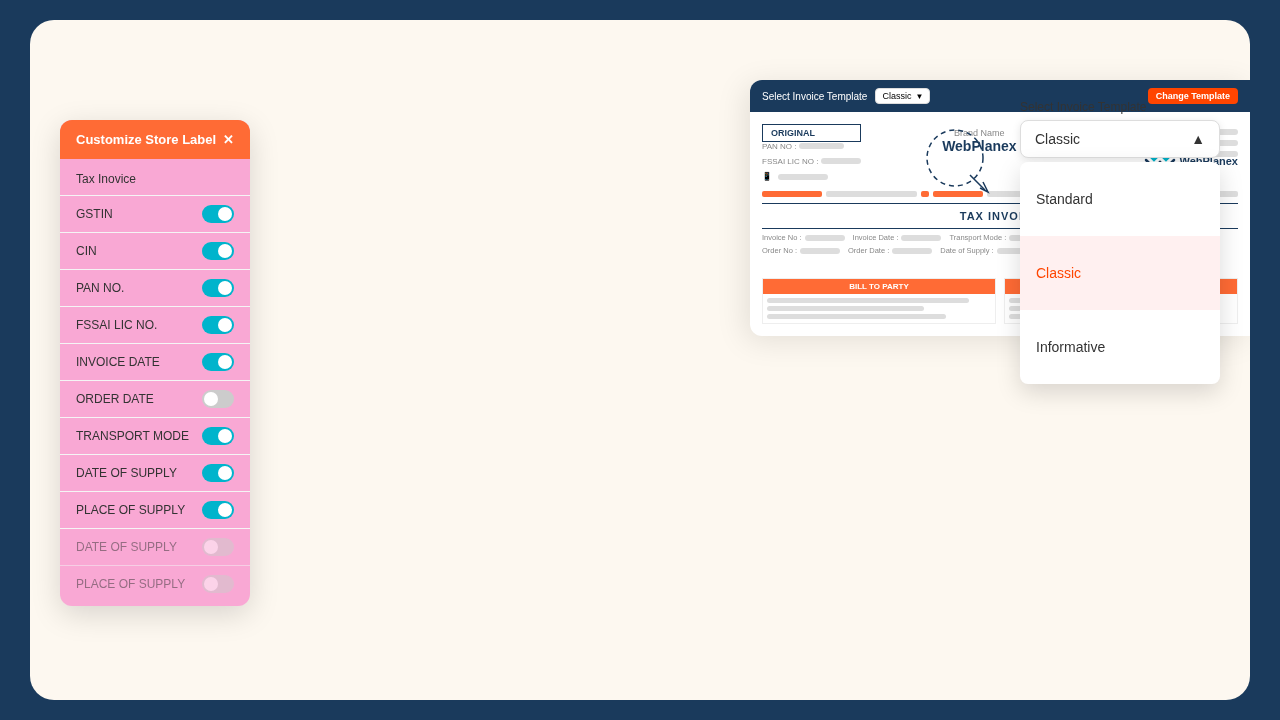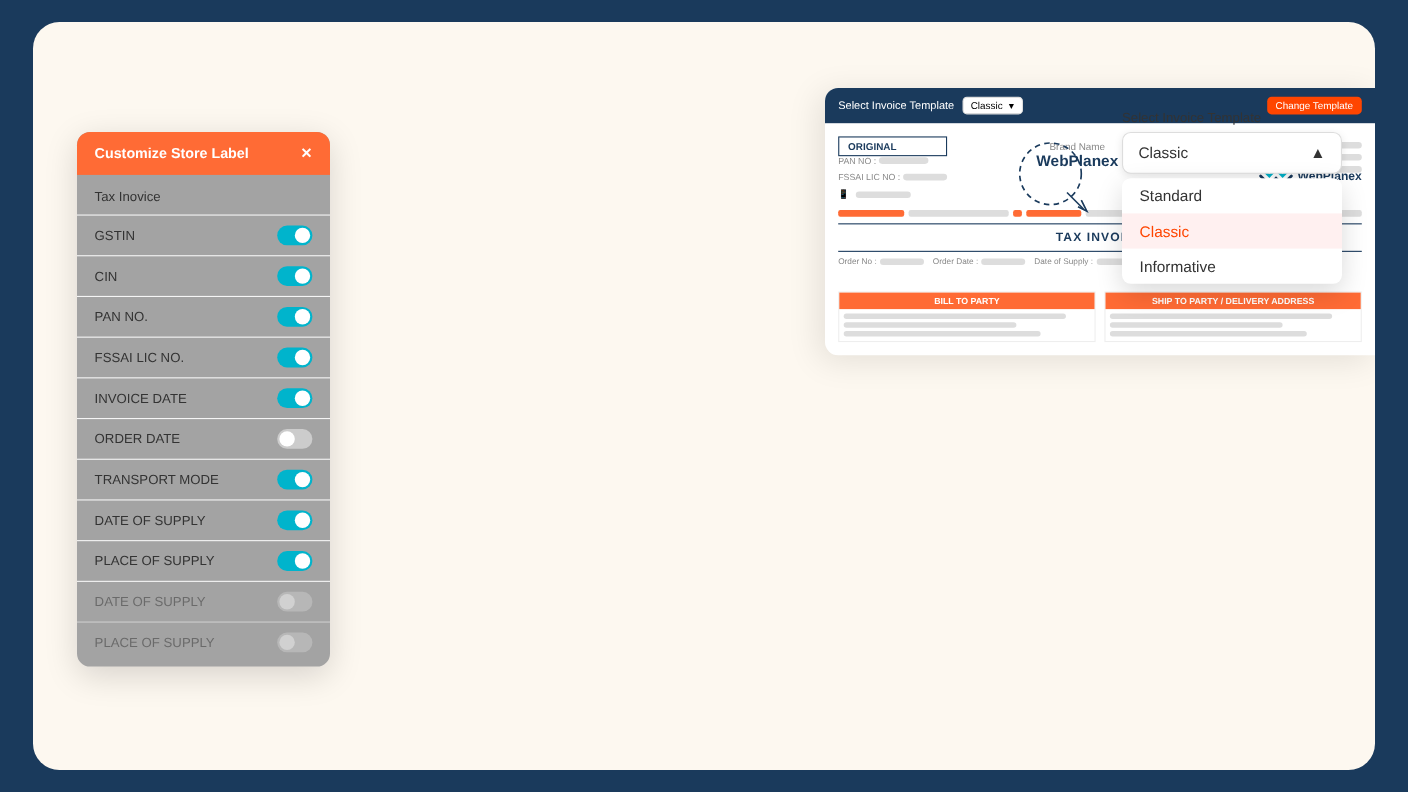--- a/index.html
+++ b/index.html
@@ -78,24 +78,24 @@
     
     .right-panel {
       flex: 1;
       position: relative;
       padding: 20px;
     }
 
     
     .customize-panel {
       position: absolute;
-      left: 40px;
+      left: 30px;
       top: 100px;
-      width: 230px;
-      background: #a3a3a3;
+      width: 190px;
+      background: #f9a8d4;
       border-radius: 12px;
       box-shadow: 0 8px 30px rgba(0,0,0,0.15);
       overflow: hidden;
       z-index: 20;
     }
 
     .customize-header {
       background: #ff6b35;
       color: white;
       padding: 12px 16px;
@@ -191,21 +191,21 @@
       align-items: center;
       gap: 4px;
     }
 
     .change-btn {
       background: #ff4500;
       color: white;
       border-radius: 4px;
       padding: 3px 8px;
       font-size: 9px;
-      font-weight: 400;
+      font-weight: 700;
       margin-left: auto;
     }
 
     
     .invoice-content {
       padding: 12px;
     }
 
     .invoice-header-row {
       display: flex;
@@ -329,21 +329,21 @@
 
     .template-options {
       width: 200px;
       background: white;
       border-radius: 8px;
       box-shadow: 0 8px 24px rgba(0,0,0,0.15);
       overflow: hidden;
     }
 
     .template-option {
-      padding: 8px 16px;
+      padding: 29px 16px;
       font-size: 14px;
       color: #333;
       cursor: pointer;
       transition: background 0.15s;
     }
 
     .template-option.selected {
       background: #fff0f0;
       color: #ff4500;
       font-weight: 500;
@@ -522,20 +522,38 @@
           </div>
 
           <hr class="divider-line">
 
           <div class="tax-invoice-title">TAX INVOICE</div>
 
           <hr class="divider-line">
 
           <div class="invoice-details-row">
             <div class="detail-item">
+                <span class="detail-label">Invoice No :</span>
+                <span class="placeholder-bar" style="width:40px;"></span>
+              </div>
+            <div class="detail-item">
+                <span class="detail-label">Invoice Date :</span>
+                <span class="placeholder-bar" style="width:40px;"></span>
+              </div>
+            <div class="detail-item">
+                <span class="detail-label">Transport Mode :</span>
+                <span class="placeholder-bar" style="width:35px;"></span>
+              </div>
+            <div class="detail-item">
+                <span class="detail-label">Place of Supply :</span>
+                <span class="placeholder-bar" style="width:30px;"></span>
+              </div>
+          </div>
+          <div class="invoice-details-row">
+            <div class="detail-item">
                 <span class="detail-label">Order No :</span>
                 <span class="placeholder-bar" style="width:40px;"></span>
               </div>
             <div class="detail-item">
                 <span class="detail-label">Order Date :</span>
                 <span class="placeholder-bar" style="width:40px;"></span>
               </div>
             <div class="detail-item">
                 <span class="detail-label">Date of Supply :</span>
                 <span class="placeholder-bar" style="width:35px;"></span>

